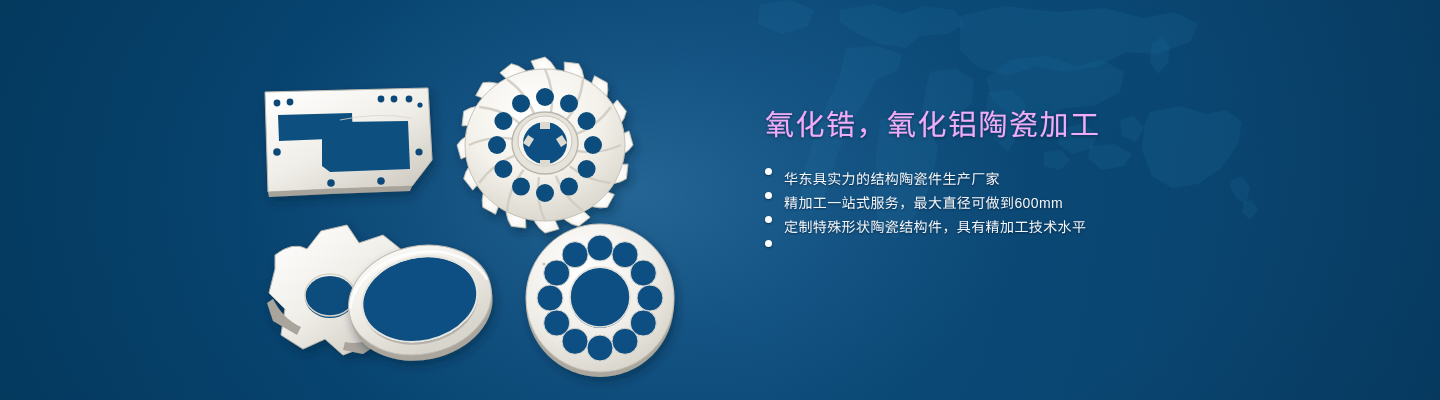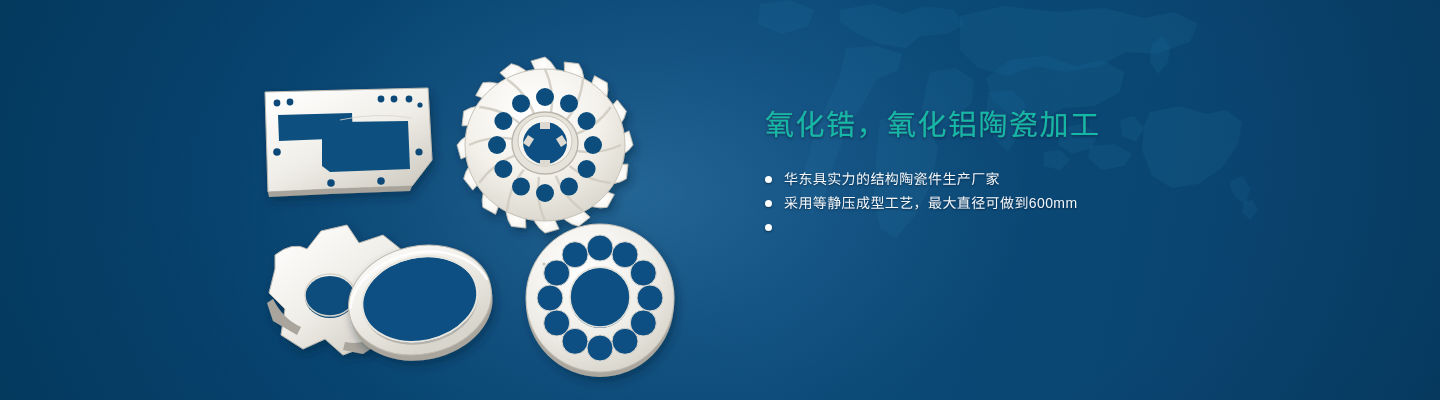--- a/index.html
+++ b/index.html
@@ -49,32 +49,31 @@
   .products svg{ width:100%; height:100%; display:block; }
 
   
   .copy{
     position:absolute; left:765px; top:105px; width:620px;
   }
   .headline{
     font-size:29px;
     line-height:40px;
     letter-spacing:1.5px;
-    color:#14b8a6;
+    color:#f0abfc;
     font-weight:400;
     text-shadow:0 1px 3px rgba(0,20,40,.65), 0 0 1px rgba(255,255,255,.35);
     white-space:nowrap;
   }
   .bullets{
     list-style:none;
     margin-top:23px;
   }
   .bullet{
     display:flex;
-    align-items:center;
     height:23px;
     margin-bottom:1px;
   }
   .dot{
     flex:0 0 auto;
     width:7px; height:7px;
     border-radius:50%;
     background:#ffffff;
     margin-right:12px;
     box-shadow:0 1px 2px rgba(0,18,36,.55);
@@ -375,21 +374,25 @@
   <div class="copy">
     <div class="headline">氧化锆，氧化铝陶瓷加工</div>
 
     <ul class="bullets">
       <li class="bullet">
         <span class="dot"></span>
         <span class="bullet-text">华东具实力的结构陶瓷件生产厂家</span>
       </li>
       <li class="bullet">
         <span class="dot"></span>
-        <span class="bullet-text">采用等静压成型工艺，最大直径可做到600mm</span>
+        <span class="bullet-text">精加工一站式服务，最大直径可做到600mm</span>
+      </li>
+      <li class="bullet">
+        <span class="dot"></span>
+        <span class="bullet-text">定制特殊形状陶瓷结构件，具有精加工技术水平</span>
       </li>
       <li class="bullet">
         <span class="dot"></span>
       </li>
     </ul>
   </div>
 
 </div>
 
 </body></html>

